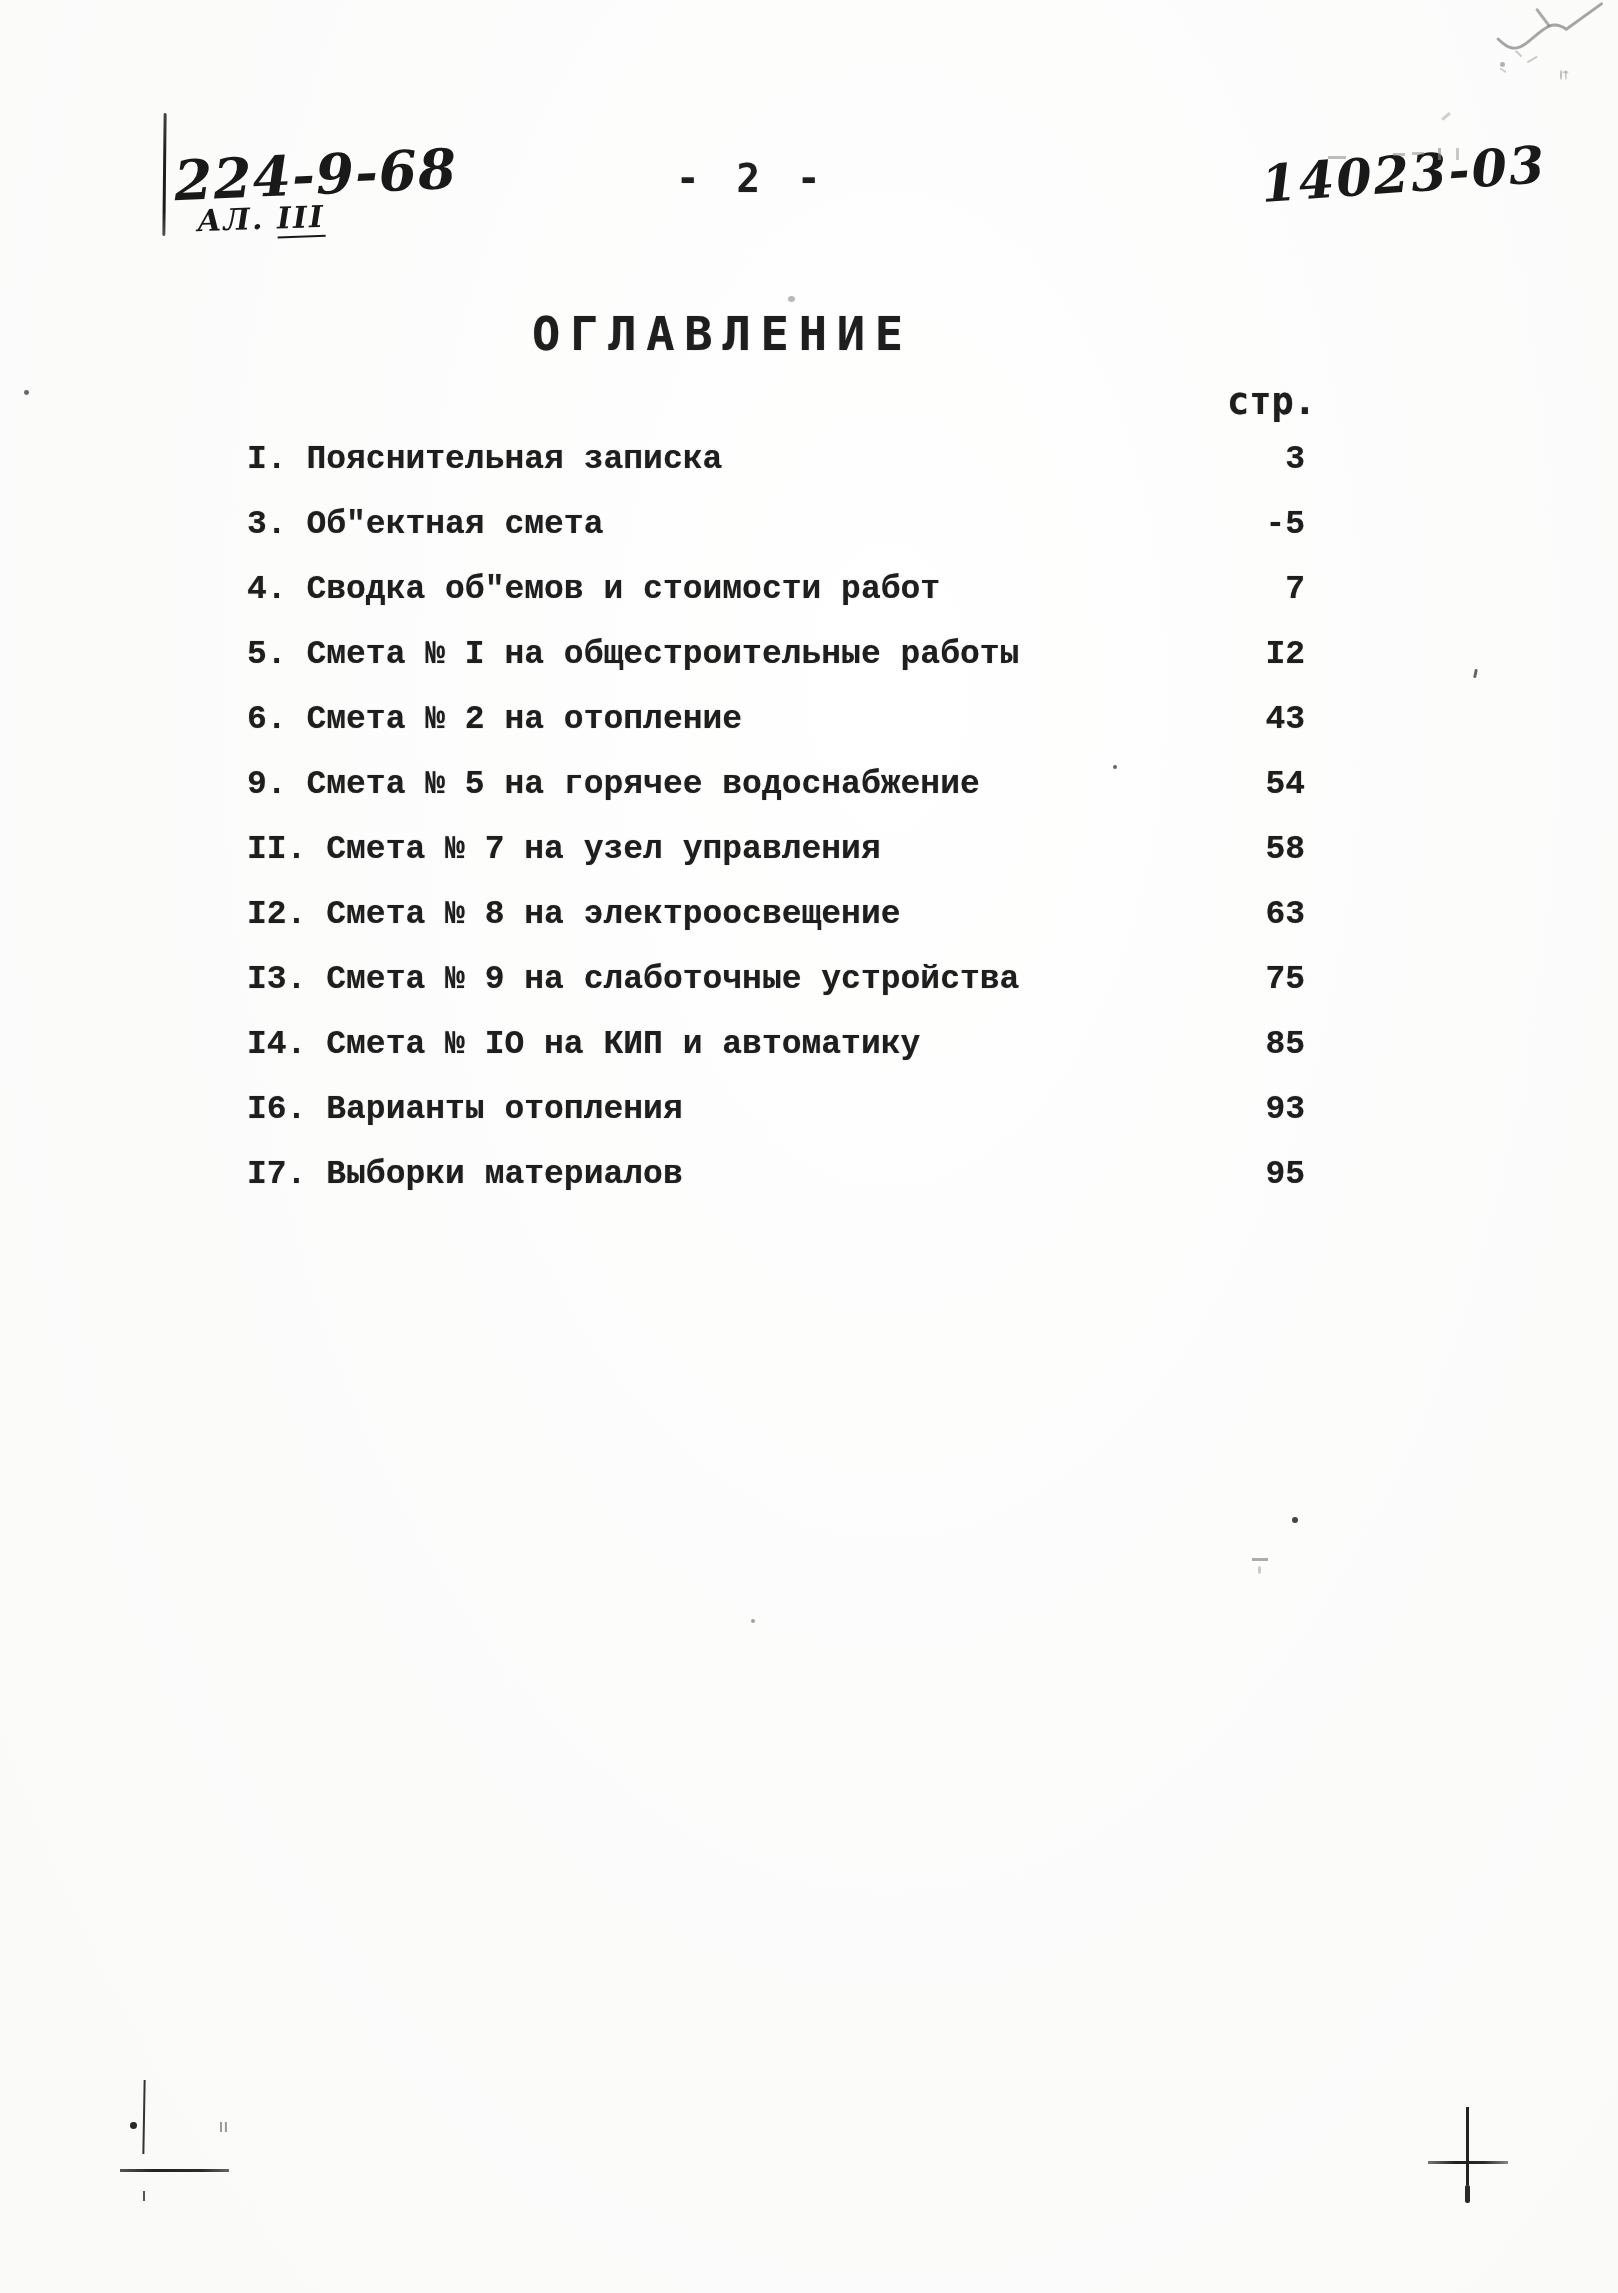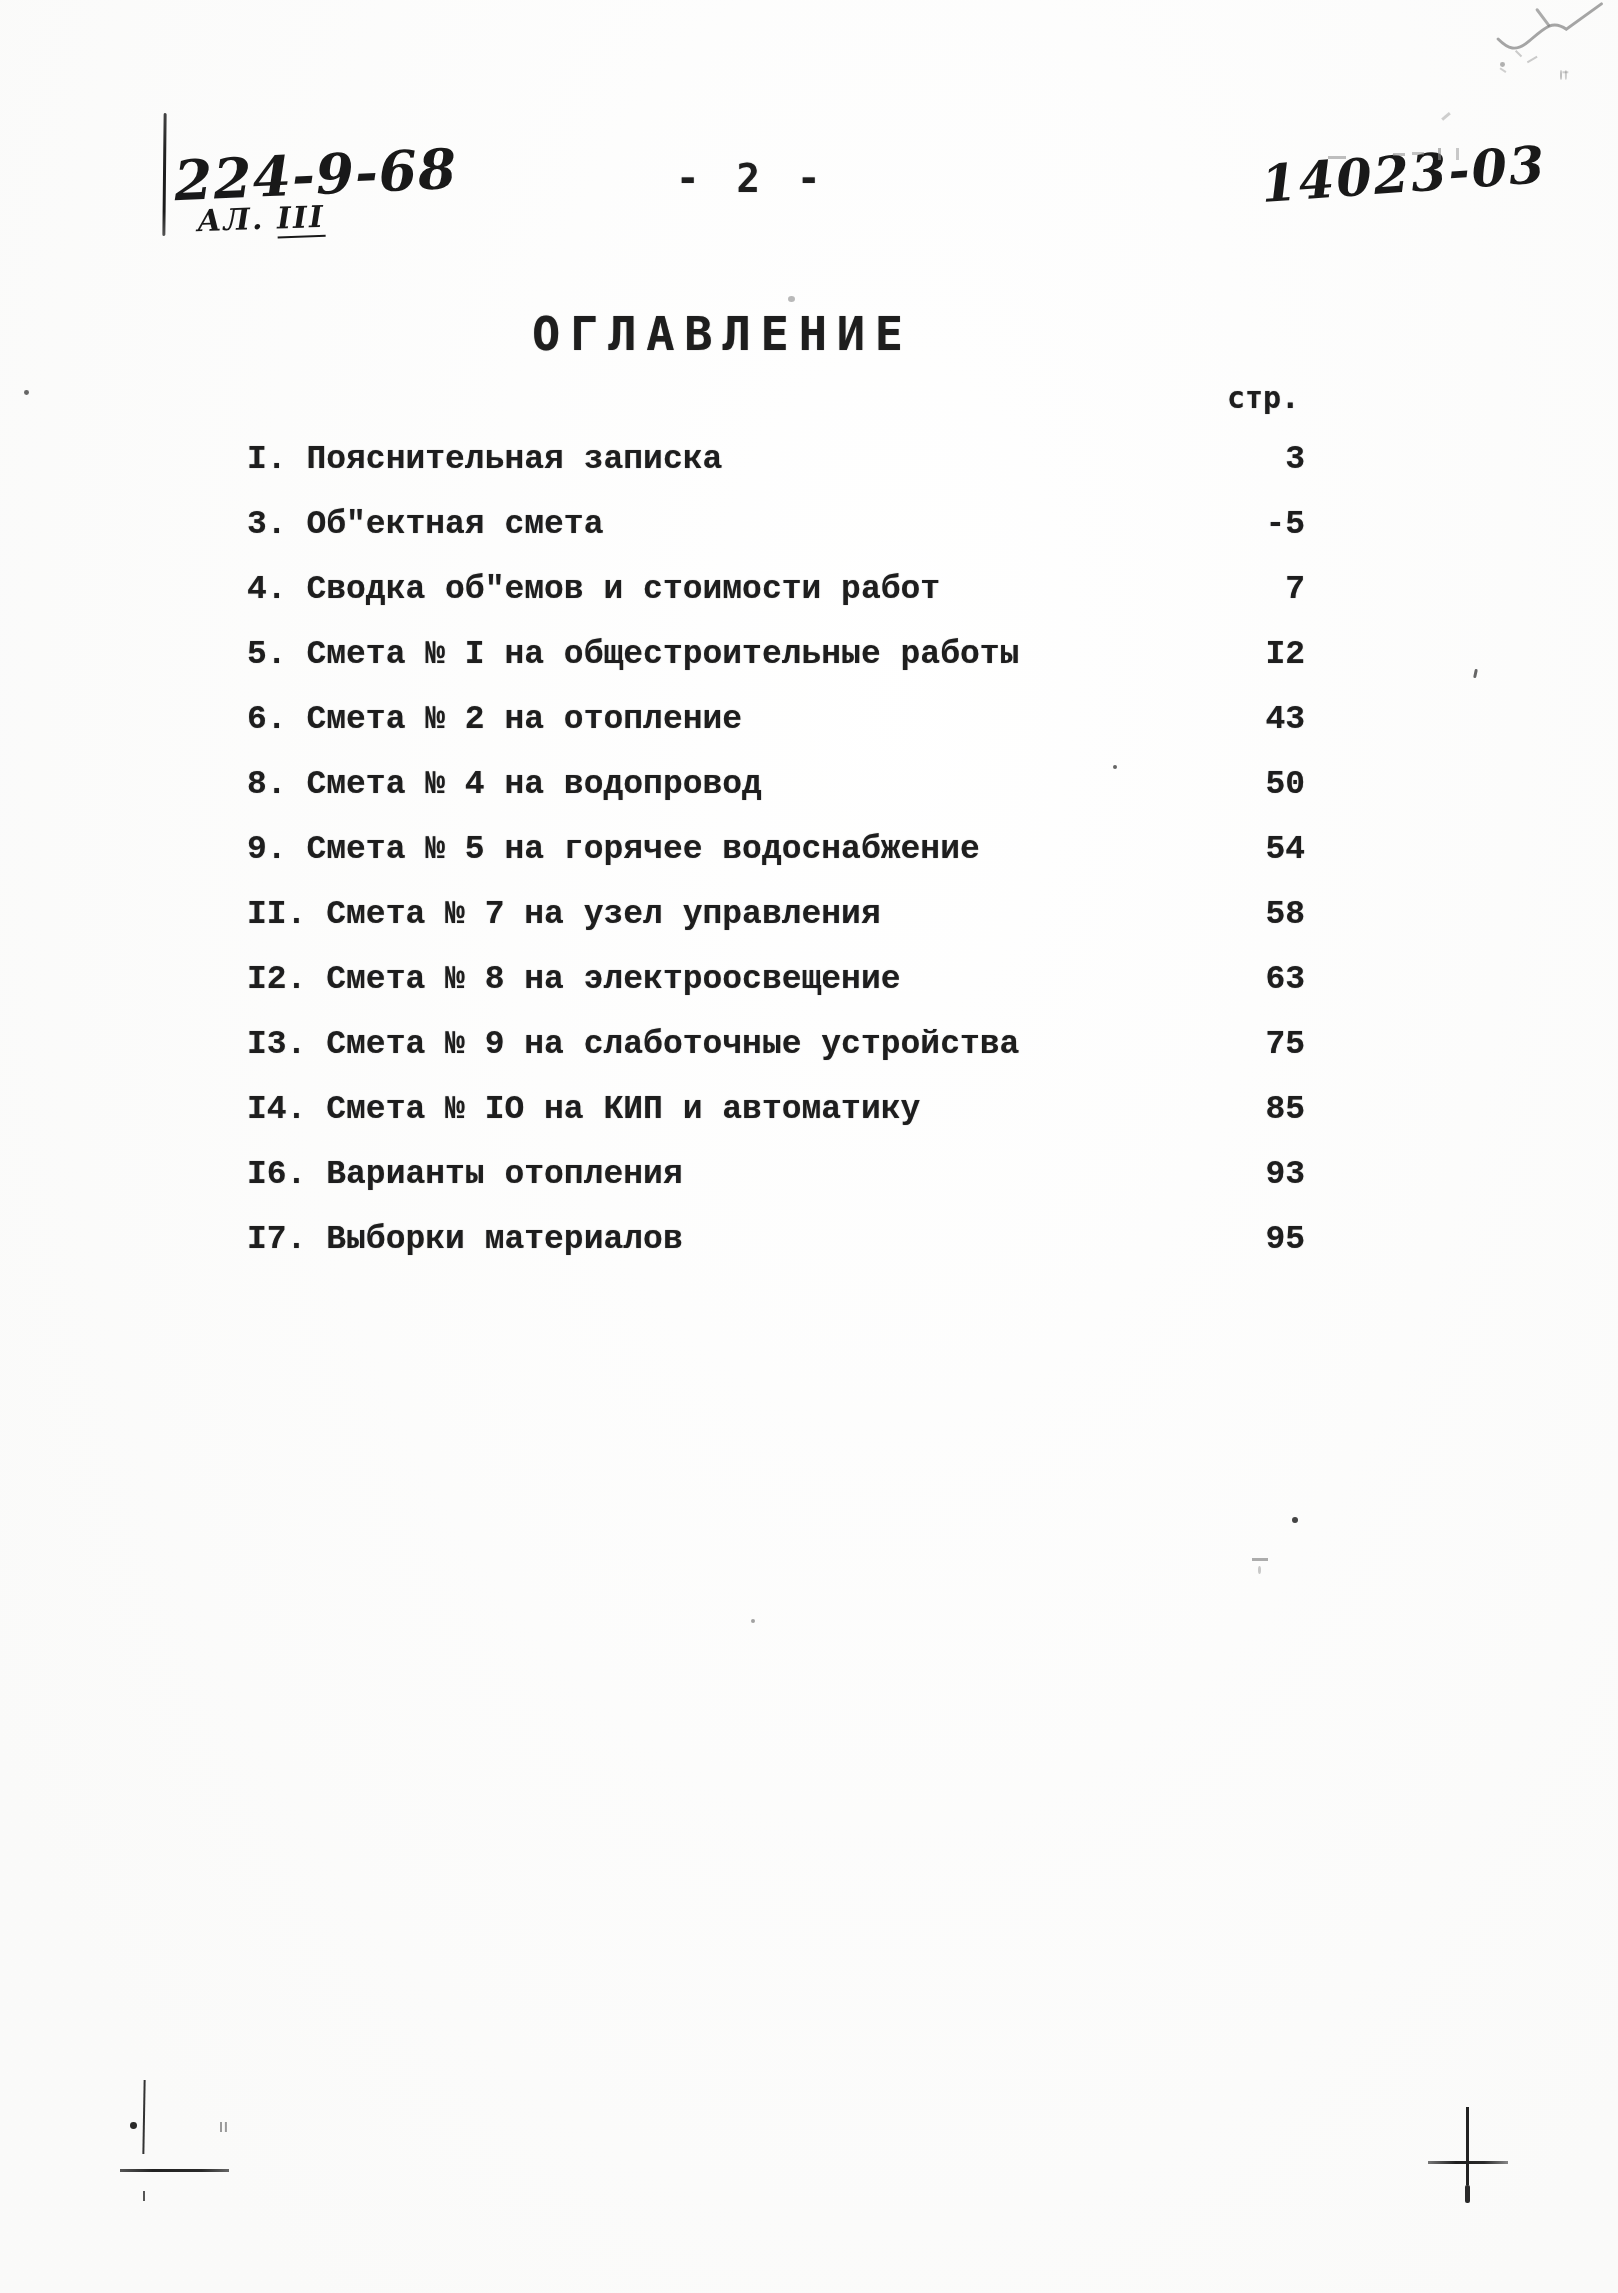--- a/index.html
+++ b/index.html
@@ -28,21 +28,21 @@
     font-weight:bold;
     color:#191919;
     white-space:nowrap;
   }
   .project-code{left:174px;top:142px;font-size:55px;letter-spacing:1px;transform:rotate(-2.5deg);}
   .album{left:197px;top:201px;font-size:30px;letter-spacing:2px;transform:rotate(-2deg);}
   .album .numeral{border-bottom:2.9px solid #191919;padding-bottom:1px;}
   .page-number{left:676px;top:156px;font-size:39px;letter-spacing:6.8px;}
   .doc-number{left:1261px;top:144px;font-size:51px;letter-spacing:2px;transform:rotate(-4deg);}
   .title{left:532px;top:306px;font-size:47px;word-spacing:-19.5px;letter-spacing:0.5px;}
-  .col-header{left:1227px;top:380px;font-size:30px;}
+  .col-header{left:1227px;top:380px;font-size:37px;}
   .toc{position:absolute;left:247px;top:441px;width:1058px;}
   .toc-row{position:relative;height:65px;font-family:Liberation Mono, monospace;
            font-weight:bold;font-size:33px;color:#1e1e1e;
            text-shadow:0 0 1px rgba(30,30,30,0.5);white-space:pre;}
   .toc-label{margin-left:0;}
   .toc-page{position:absolute;right:0;top:0;min-width:78px;text-align:right;}
   .toc-row.pulled .toc-page{right:23.4px;}
   
   .mark{position:absolute;background:#2c2c2c;}
   .margin-line{left:163px;top:113px;width:2.9px;height:123px;border-radius:2px;
@@ -76,21 +76,20 @@
   <div class="typed title">О Г Л А В Л Е Н И Е</div>
 
   <div class="typed col-header">стр.</div>
 
   <div id="toc-rows" class="toc">
       <div class="toc-row"><span class="toc-num">I.</span> <span class="toc-label">Пояснительная записка</span><span class="toc-page">3</span></div>
       <div class="toc-row"><span class="toc-num">3.</span> <span class="toc-label">Об"ектная смета</span><span class="toc-page">-5</span></div>
       <div class="toc-row"><span class="toc-num">4.</span> <span class="toc-label">Сводка об"емов и стоимости работ</span><span class="toc-page">7</span></div>
       <div class="toc-row"><span class="toc-num">5.</span> <span class="toc-label">Смета № I на общестроительные работы</span><span class="toc-page">I2</span></div>
       <div class="toc-row"><span class="toc-num">6.</span> <span class="toc-label">Смета № 2 на отопление</span><span class="toc-page">43</span></div>
-      <div class="toc-row"><span class="toc-num">8.</span> <span class="toc-label">Смета № 4 на водопровод</span><span class="toc-page">50</span></div>
       <div class="toc-row"><span class="toc-num">9.</span> <span class="toc-label">Смета № 5 на горячее водоснабжение</span><span class="toc-page">54</span></div>
       <div class="toc-row"><span class="toc-num">II.</span> <span class="toc-label">Смета № 7 на узел управления</span><span class="toc-page">58</span></div>
       <div class="toc-row"><span class="toc-num">I2.</span> <span class="toc-label">Смета № 8 на электроосвещение</span><span class="toc-page">63</span></div>
       <div class="toc-row"><span class="toc-num">I3.</span> <span class="toc-label">Смета № 9 на слаботочные устройства</span><span class="toc-page">75</span></div>
       <div class="toc-row"><span class="toc-num">I4.</span> <span class="toc-label">Смета № IO на КИП и автоматику</span><span class="toc-page">85</span></div>
       <div class="toc-row"><span class="toc-num">I6.</span> <span class="toc-label">Варианты отопления</span><span class="toc-page">93</span></div>
       <div class="toc-row"><span class="toc-num">I7.</span> <span class="toc-label">Выборки материалов</span><span class="toc-page">95</span></div>
     </div>
 
   <div class="mark bl-vline"></div>

